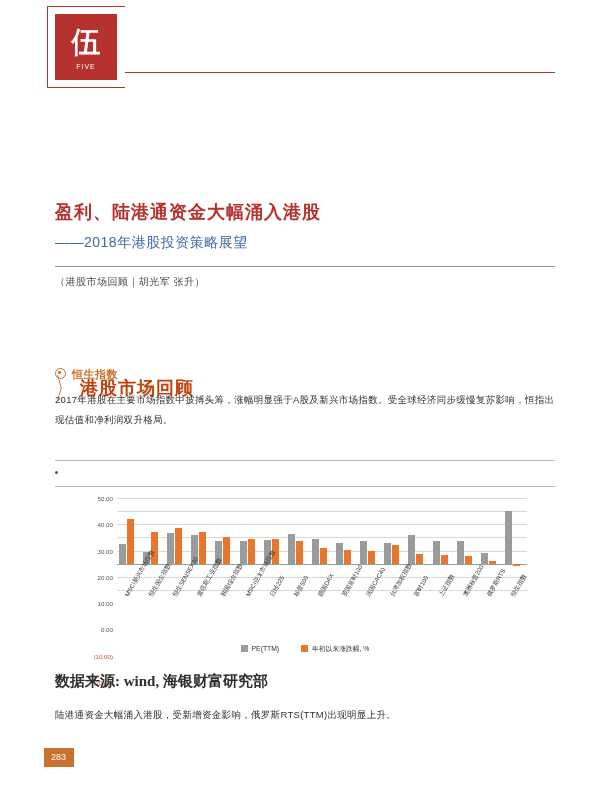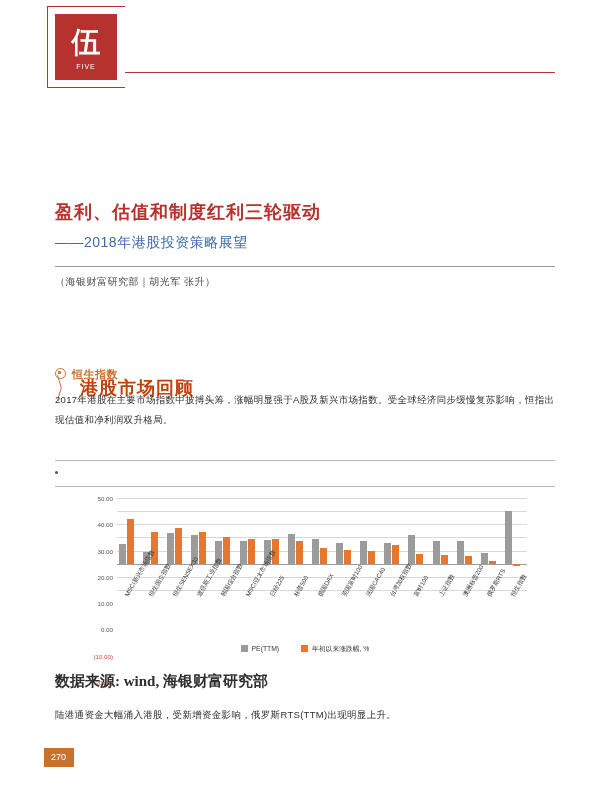--- a/index.html
+++ b/index.html
@@ -314,24 +314,24 @@
 </head>
 <body>
 
 <div class="badge-frame"></div>
 <div class="chapter-badge">
   <div class="cn">伍</div>
   <div class="en">FIVE</div>
 </div>
 <div class="badge-rule"></div>
 
-<div class="title-main">盈利、估值和制度红利三轮驱动</div>
+<div class="title-main">盈利、陆港通资金大幅涌入港股</div>
 <div class="title-sub">——2018年港股投资策略展望</div>
 <div class="title-rule"></div>
-<div class="byline">（海银财富研究部｜胡光军 张升）</div>
+<div class="byline">（港股市场回顾｜胡光军 张升）</div>
 
 <div class="sec-head">
   <span class="chev">〉</span><span>港股市场回顾</span>
 </div>
 
 <div class="sub-head">
   <span class="bullet-ring"></span><span>恒生指数</span>
 </div>
 
 <div class="body-p" id="para1">2017年港股在主要市场指数中披搏头筹，涨幅明显强于A股及新兴市场指数。受全球经济同步缓慢复苏影响，恒指出现估值和净利润双升格局。</div>
@@ -463,13 +463,13 @@
     <span class="item"><span class="sw sw-grey"></span><span>PE(TTM)</span></span>
     <span class="item"><span class="sw sw-orange"></span><span>年初以来涨跌幅, %</span></span>
   </div>
 </div>
 
 <div class="source">数据来源: wind, 海银财富研究部</div>
 
 <div class="body-p" id="para2">陆港通资金大幅涌入港股，受新增资金影响，俄罗斯RTS(TTM)出现明显上升。</div>
 
 <div class="page-tab"></div>
-<div class="page-num">270</div>
+<div class="page-num">283</div>
 
 </body></html>

